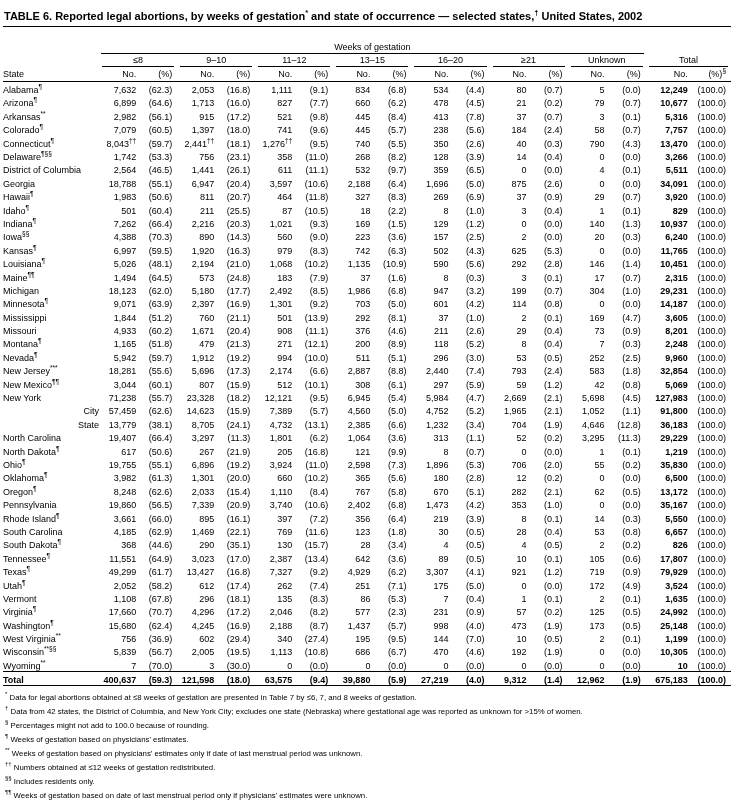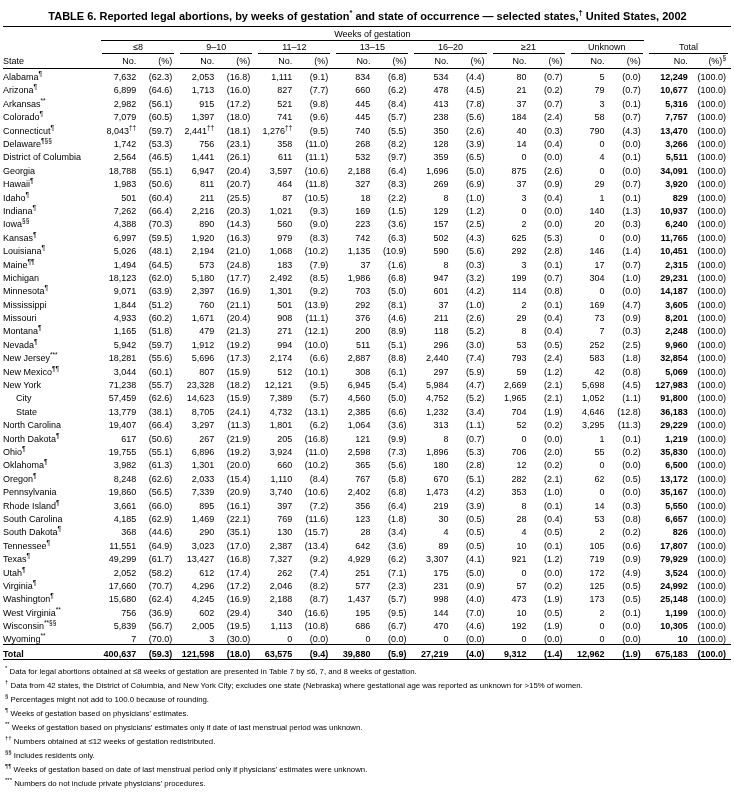--- a/index.html
+++ b/index.html
@@ -1,31 +1,31 @@
 <!DOCTYPE html>
 <html><head>
 <meta charset="utf-8">
 <style>
   html,body{margin:0;padding:0;background:#ffffff;}
   body{width:734px;height:804px;overflow:hidden;font-family:"Liberation Sans",sans-serif;color:#000;}
   .page{padding:4px 3px 0 3px;}
-  .title{font-size:11px;font-weight:bold;line-height:14px;margin:2px 0 3px 1px;white-space:nowrap;text-align:center;}
+  .title{font-size:11px;font-weight:bold;line-height:14px;margin:2px 0 3px 1px;white-space:nowrap;}
   .title sup{font-size:7.5px;}
   table{border-collapse:collapse;table-layout:fixed;width:728px;border-top:1.5px solid #000;}
   th,td{font-size:9px;font-weight:normal;padding:0;vertical-align:bottom;white-space:nowrap;}
   col.c-num{width:43px;} col.c-pct{width:35px;}
-  .weeks-span>div{border-bottom:1px solid #000;text-align:center;margin:0 2px 0 2px;padding:2px 0 1px 0;}
+  .weeks-span>div{border-bottom:1px solid #000;text-align:center;margin:13px 2px 0 2px;padding:2px 0 1px 0;}
   th.group{padding-top:1px;}
   th.group>div{border-bottom:1px solid #000;text-align:center;margin:0 3px;padding-bottom:1px;}
   tr.subheader th{border-bottom:1px solid #000;padding-bottom:2px;padding-top:2px;}
   th.state-head{text-align:left;vertical-align:bottom;}
   th.num,td.num{text-align:right;padding-right:6px;}
   th.pct,td.pct{text-align:right;padding-right:5px;}
   td.state{text-align:left;overflow:hidden;}
-  td.indent{padding-left:13px;}
+  td.indent{padding-left:13px;text-align:right;}
   tbody td{height:13.4px;}
   td sup,th sup{font-size:6.5px;line-height:0;}
   td.total-num{font-weight:bold;}
   tr.total-row td{font-weight:bold;border-top:1px solid #000;border-bottom:1.5px solid #000;}
   .footnotes{margin:3px 0 0 2px;}
   .footnote{font-size:7.8px;line-height:10.4px;white-space:nowrap;}
   .footnote sup{font-size:6px;}
 </style>
 </head>
 <body>
@@ -826,20 +826,39 @@
           <td class="num">175</td>
           <td class="pct">(5.0)</td>
           <td class="num">0</td>
           <td class="pct">(0.0)</td>
           <td class="num">172</td>
           <td class="pct">(4.9)</td>
           <td class="num total-num">3,524</td>
           <td class="pct">(100.0)</td>
         </tr>
         <tr>
+          <td class="state">Vermont</td>
+          <td class="num">1,108</td>
+          <td class="pct">(67.8)</td>
+          <td class="num">296</td>
+          <td class="pct">(18.1)</td>
+          <td class="num">135</td>
+          <td class="pct">(8.3)</td>
+          <td class="num">86</td>
+          <td class="pct">(5.3)</td>
+          <td class="num">7</td>
+          <td class="pct">(0.4)</td>
+          <td class="num">1</td>
+          <td class="pct">(0.1)</td>
+          <td class="num">2</td>
+          <td class="pct">(0.1)</td>
+          <td class="num total-num">1,635</td>
+          <td class="pct">(100.0)</td>
+        </tr>
+        <tr>
           <td class="state">Virginia<sup>¶</sup></td>
           <td class="num">17,660</td>
           <td class="pct">(70.7)</td>
           <td class="num">4,296</td>
           <td class="pct">(17.2)</td>
           <td class="num">2,046</td>
           <td class="pct">(8.2)</td>
           <td class="num">577</td>
           <td class="pct">(2.3)</td>
           <td class="num">231</td>
@@ -870,21 +889,21 @@
           <td class="num total-num">25,148</td>
           <td class="pct">(100.0)</td>
         </tr>
         <tr>
           <td class="state">West Virginia<sup>**</sup></td>
           <td class="num">756</td>
           <td class="pct">(36.9)</td>
           <td class="num">602</td>
           <td class="pct">(29.4)</td>
           <td class="num">340</td>
-          <td class="pct">(16.6)</td>
+          <td class="pct">(27.4)</td>
           <td class="num">195</td>
           <td class="pct">(9.5)</td>
           <td class="num">144</td>
           <td class="pct">(7.0)</td>
           <td class="num">10</td>
           <td class="pct">(0.5)</td>
           <td class="num">2</td>
           <td class="pct">(0.1)</td>
           <td class="num total-num">1,199</td>
           <td class="pct">(100.0)</td>

